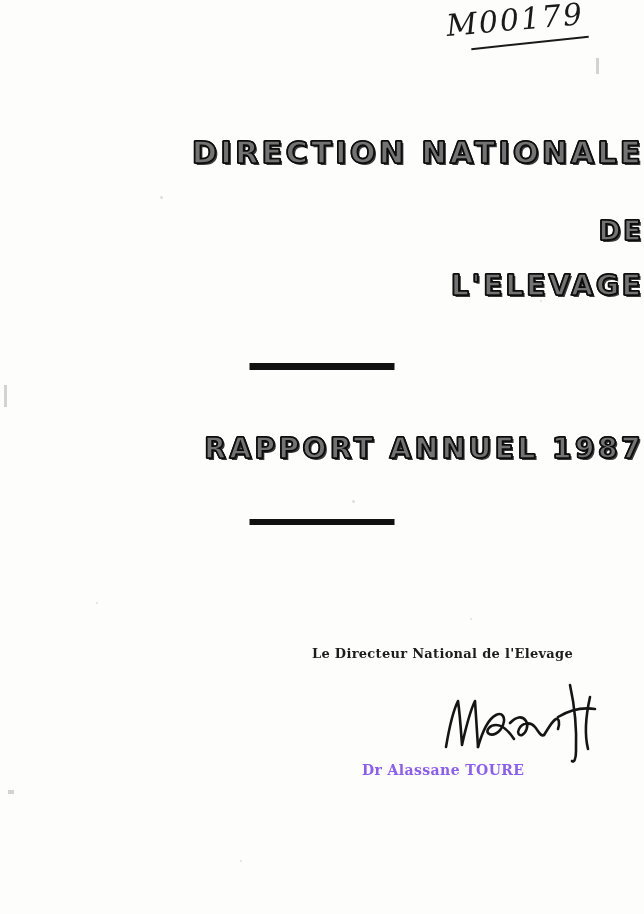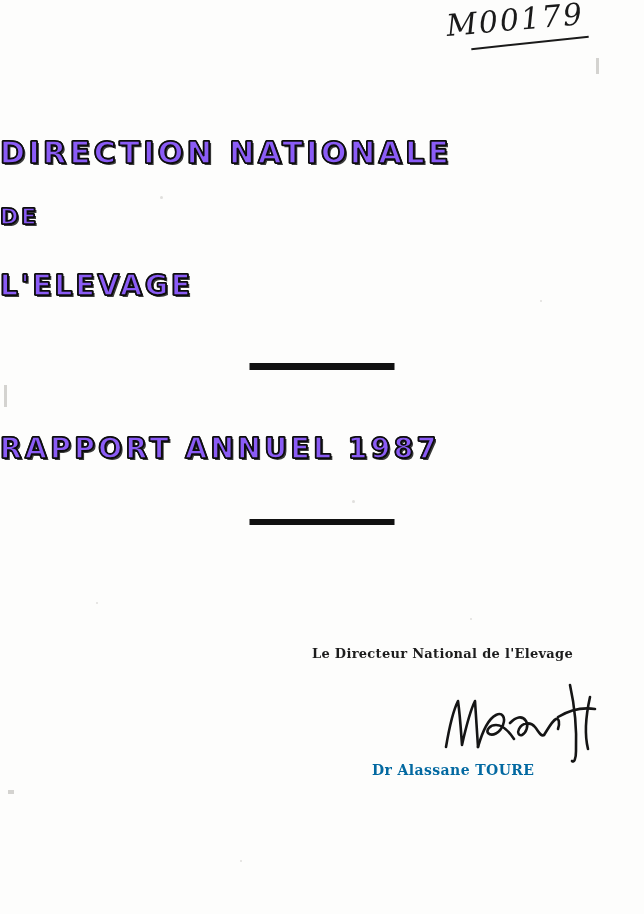--- a/index.html
+++ b/index.html
@@ -51,36 +51,36 @@
     width: 118px;
     height: 2px;
     background: #1a1a1a;
     transform: rotate(-6deg);
   }
 
   
   .title-line {
     position: absolute;
     width: 100%;
-    text-align: left;
+    text-align: right;
     font-family: "DejaVu Sans", sans-serif;
     font-weight: bold;
-    color: #8b5cf6;
+    color: #737373;
     letter-spacing: 3px;
     -webkit-text-stroke: 1.6px #0d0d0d;
     text-shadow:
       1px 0 0 #0d0d0d,
       -1px 0 0 #0d0d0d,
       0 1px 0 #0d0d0d,
       0 -1px 0 #0d0d0d,
       2px 2px 0 #3a3a3a;
   }
 
   #t1 { top: 135px; font-size: 30px; letter-spacing: 3.5px; }
-  #t2 { top: 204px; font-size: 22px; letter-spacing: 3px; }
+  #t2 { top: 216px; font-size: 26px; letter-spacing: 3px; }
   #t3 { top: 269px; font-size: 28px; letter-spacing: 3px; }
   #t4 { top: 432px; font-size: 28px; letter-spacing: 3.5px; }
 
   .rule {
     position: absolute;
     left: 50%;
     transform: translateX(-50%);
     background: #111111;
   }
   #rule1 {
@@ -102,25 +102,25 @@
     font-family: "DejaVu Serif", serif;
     font-weight: bold;
     font-size: 13px;
     color: #1d1d1d;
     letter-spacing: .3px;
     white-space: nowrap;
   }
   #sig-name {
     position: absolute;
     top: 762px;
-    left: 372px;
+    left: 362px;
     font-family: "DejaVu Serif", serif;
     font-weight: bold;
     font-size: 14px;
-    color: #0369a1;
+    color: #8b5cf6;
     letter-spacing: .4px;
     white-space: nowrap;
   }
   #signature-mark {
     position: absolute;
     top: 675px;
     left: 440px;
     width: 170px;
     height: 95px;
     pointer-events: none;

